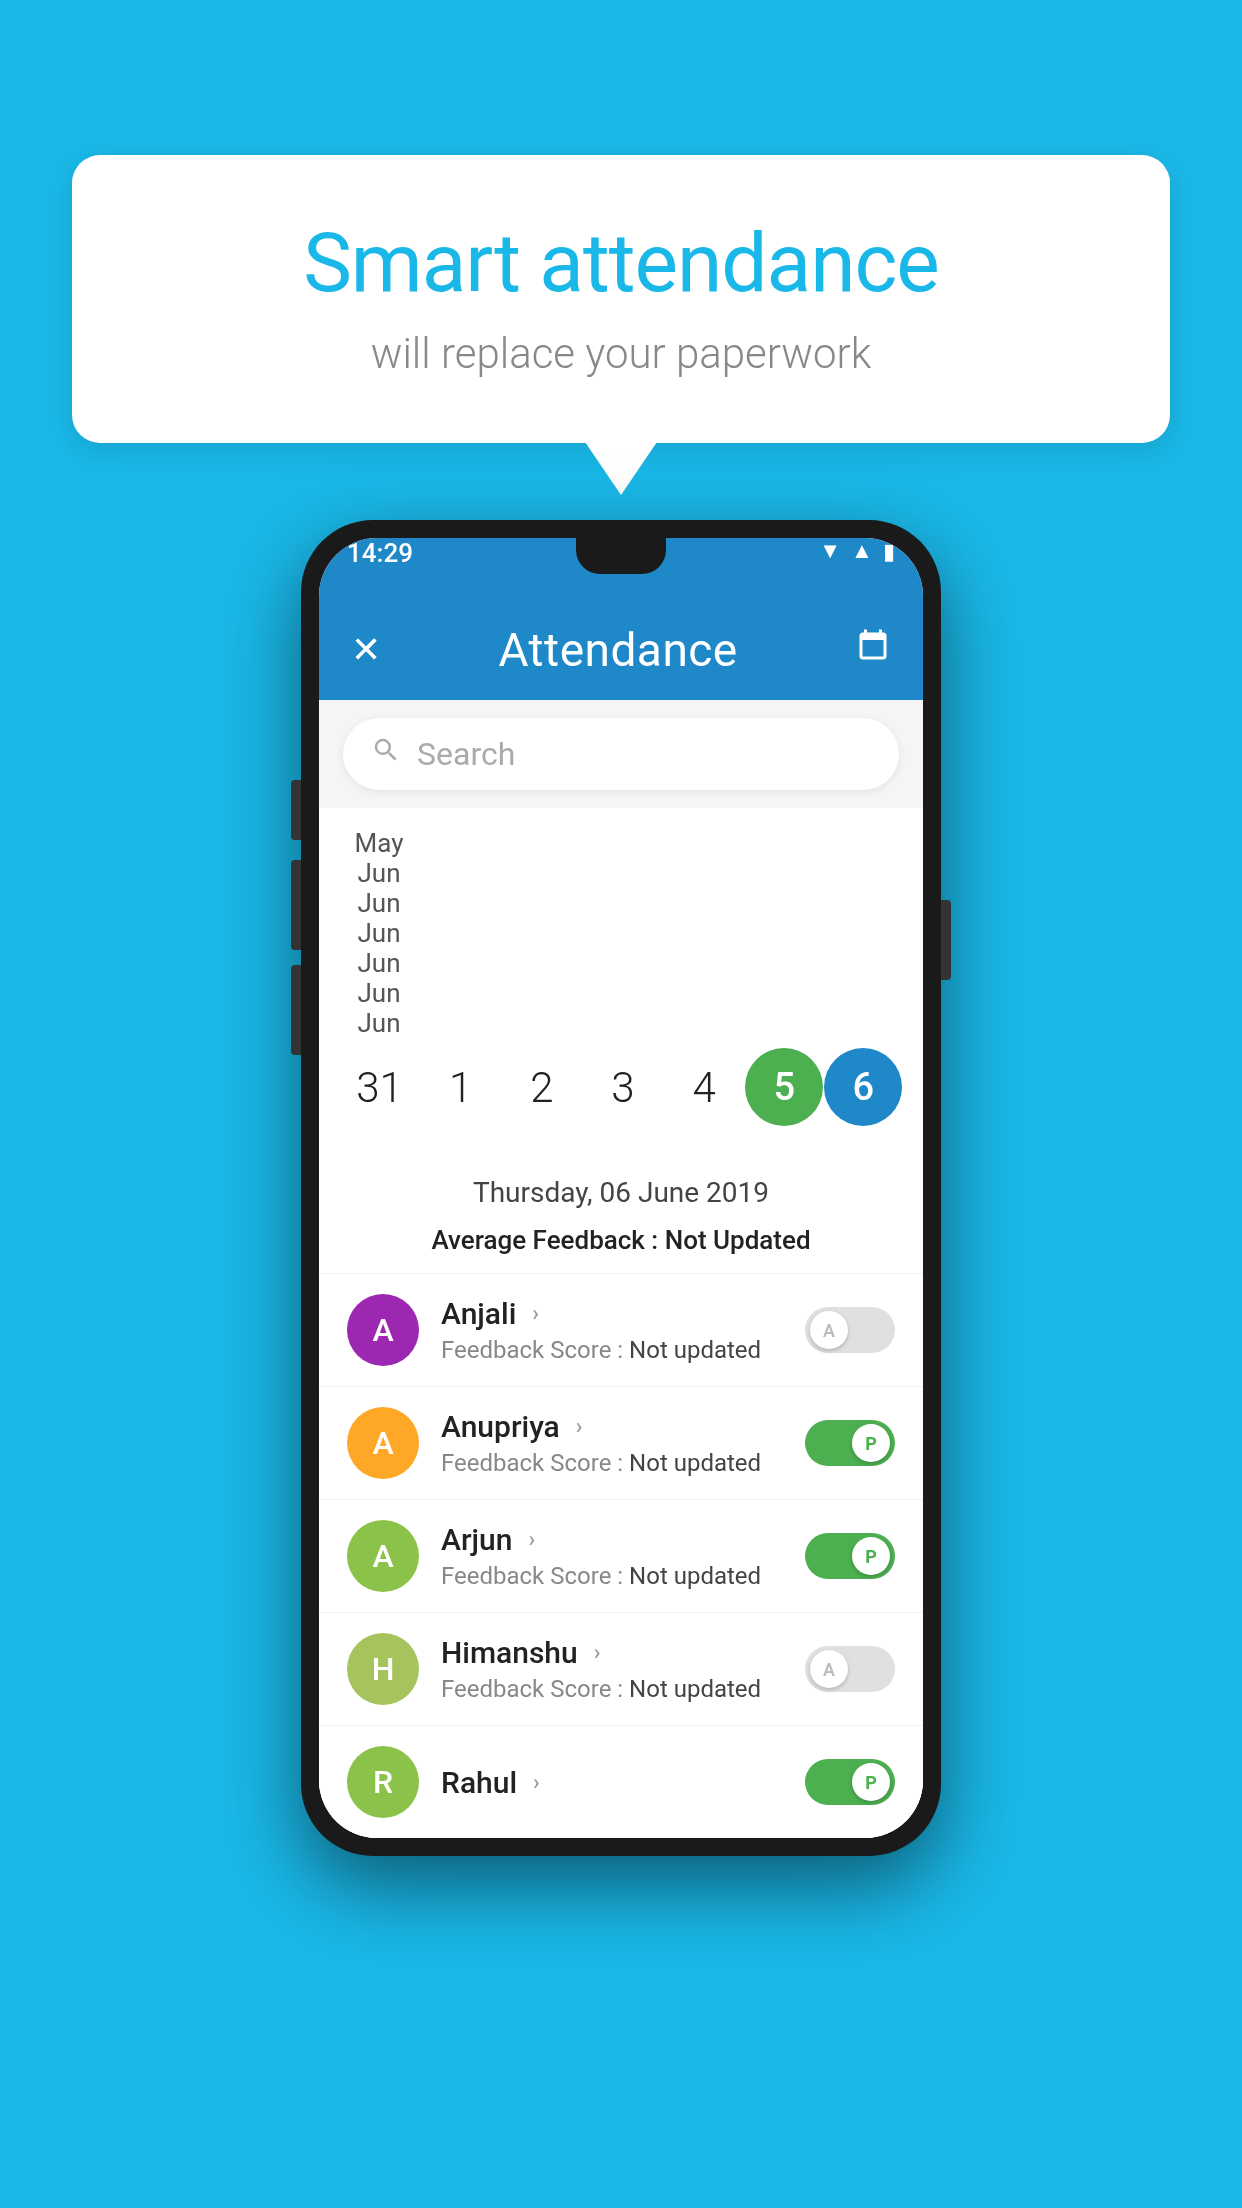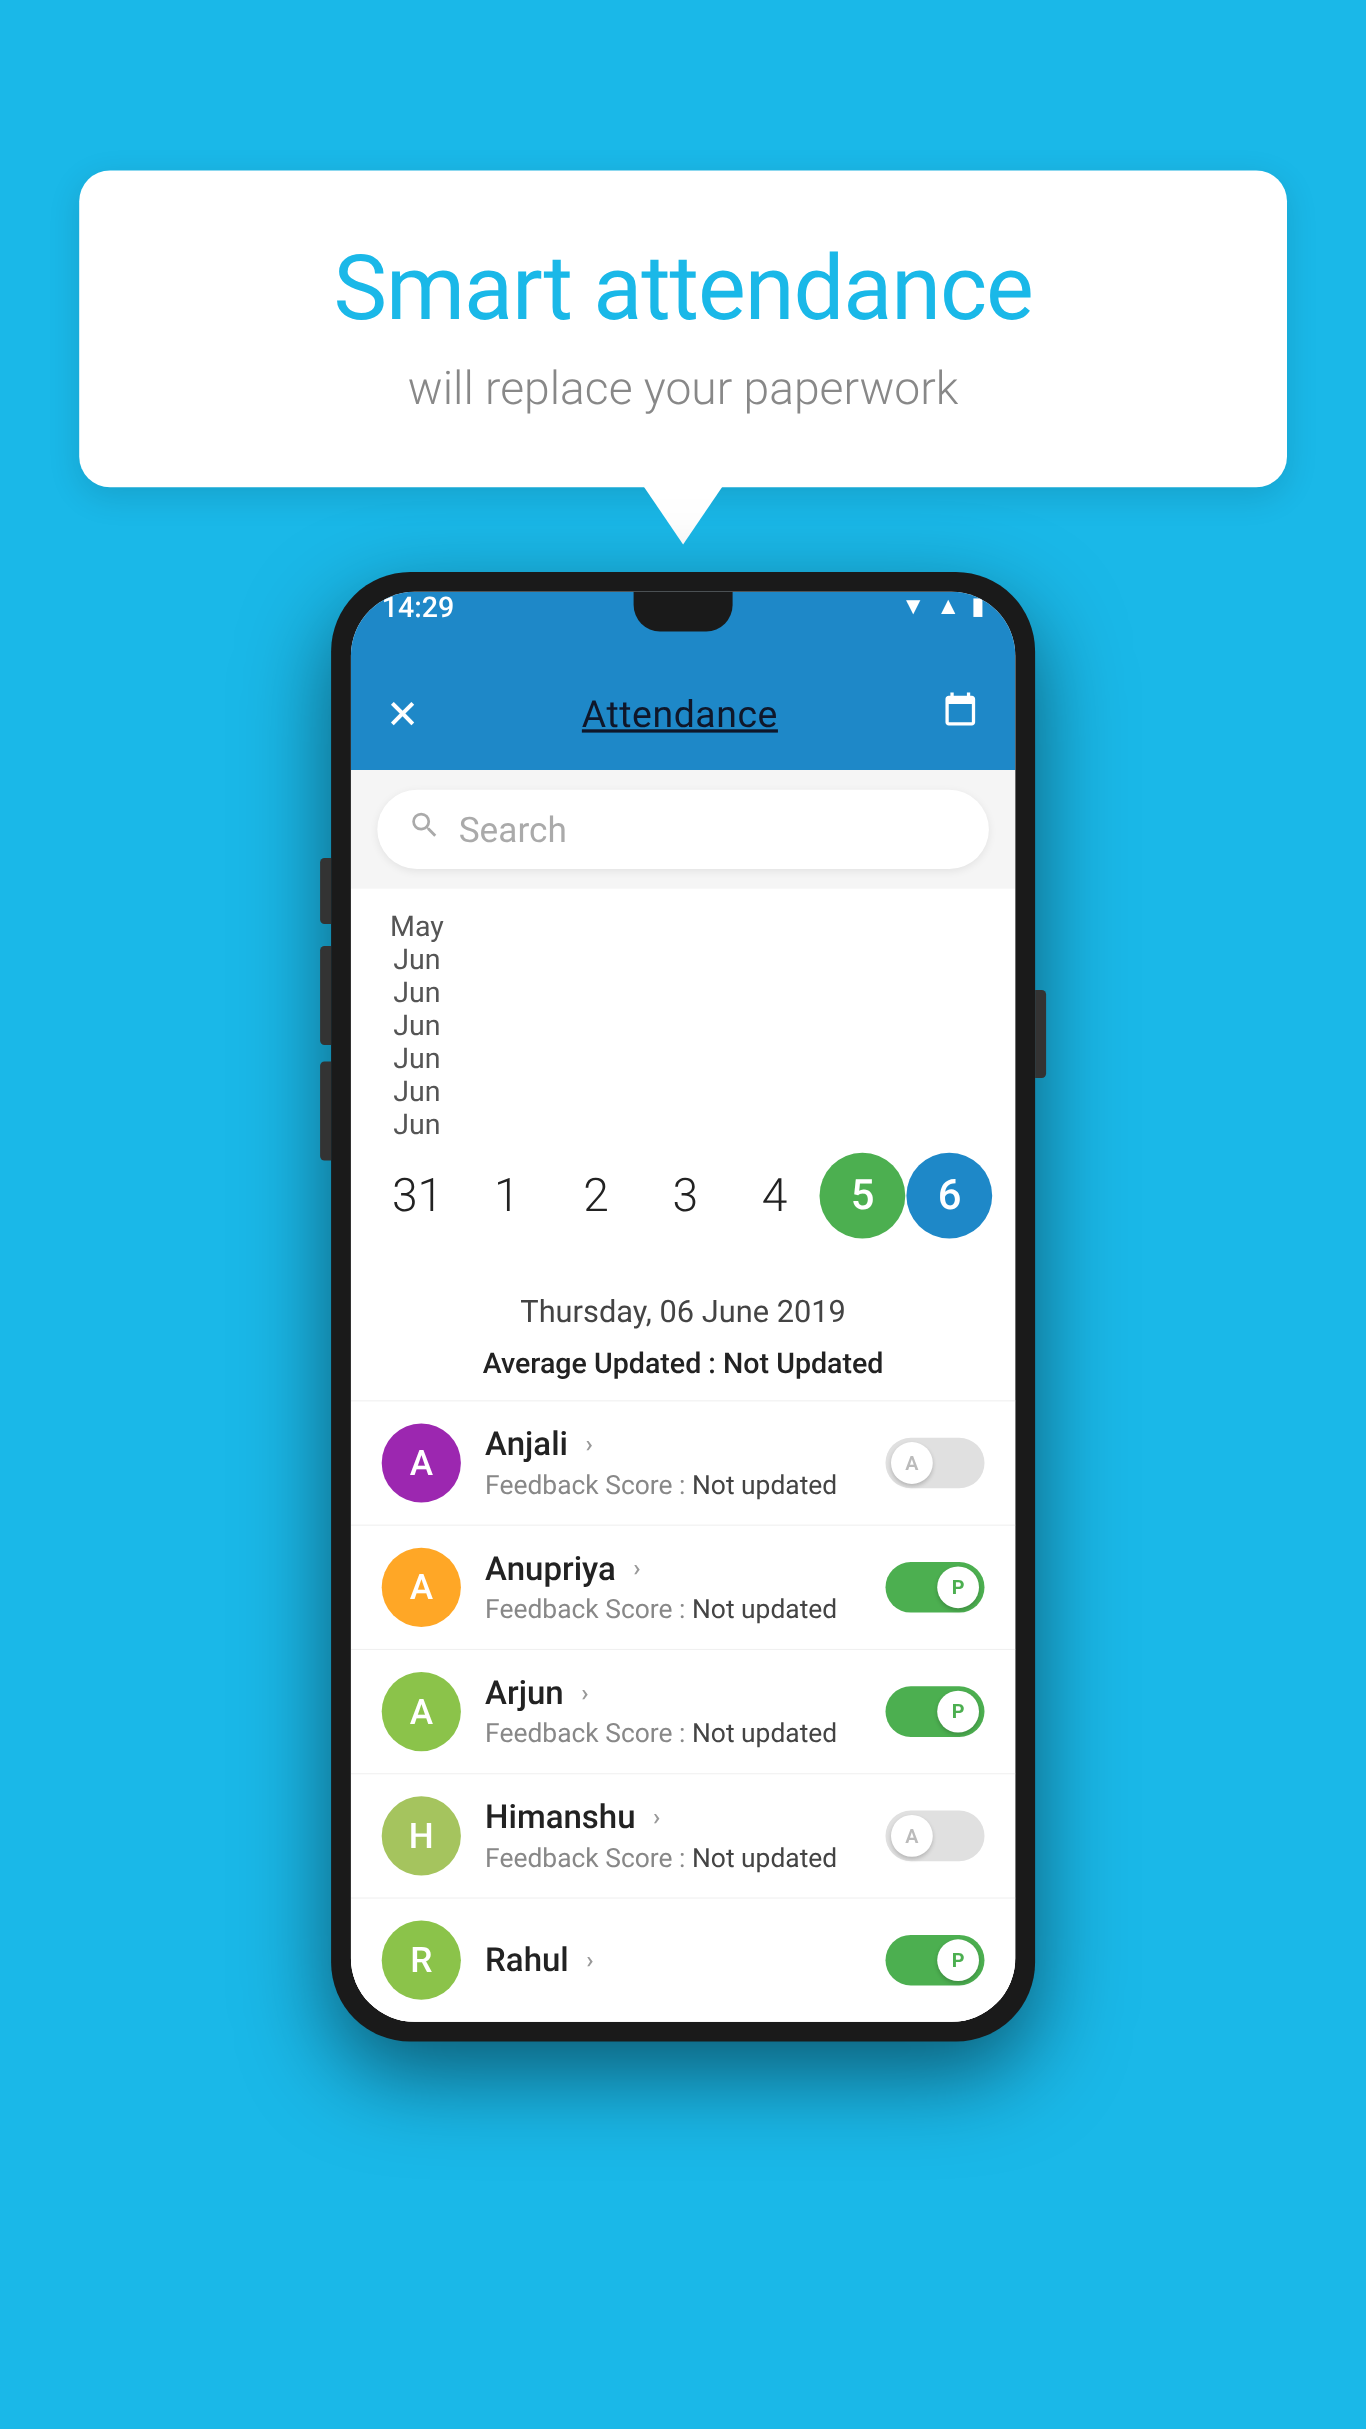--- a/index.html
+++ b/index.html
@@ -126,25 +126,24 @@
     .app-bar {
       background: #1e88c8;
       height: 100px;
       display: flex;
       align-items: center;
       justify-content: space-between;
       padding: 0 32px;
     }
 
     .app-bar-title {
-      color: #0f172a;
-      font-size: 34px;
+      color: #ffffff;
+      font-size: 46px;
       font-weight: 400;
       letter-spacing: 0.5px;
-      text-decoration: underline;
     }
 
     .app-bar-icon {
       color: white;
       font-size: 36px;
       cursor: pointer;
     }
 
     
     .search-container {
@@ -504,21 +503,21 @@
           <span class="calendar-date today">5</span>
           <span class="calendar-date selected">6</span>
         </div>
       </div>
 
       <div class="content-area">
         <div class="selected-date-row">Thursday, 06 June 2019</div>
 
 
         <div class="avg-feedback">
-          <span>Average Updated : </span><span style="color:#222;font-weight:500;">Not Updated</span>
+          <span>Average Feedback : </span><span style="color:#222;font-weight:500;">Not Updated</span>
         </div>
 
         <div class="student-list">
 
           <div class="student-item">
             <div class="student-avatar" style="background:#9c27b0;">A</div>
             <div class="student-info">
               <div class="student-name">
                 <span>Anjali</span>
                 <span class="chevron">›</span>

